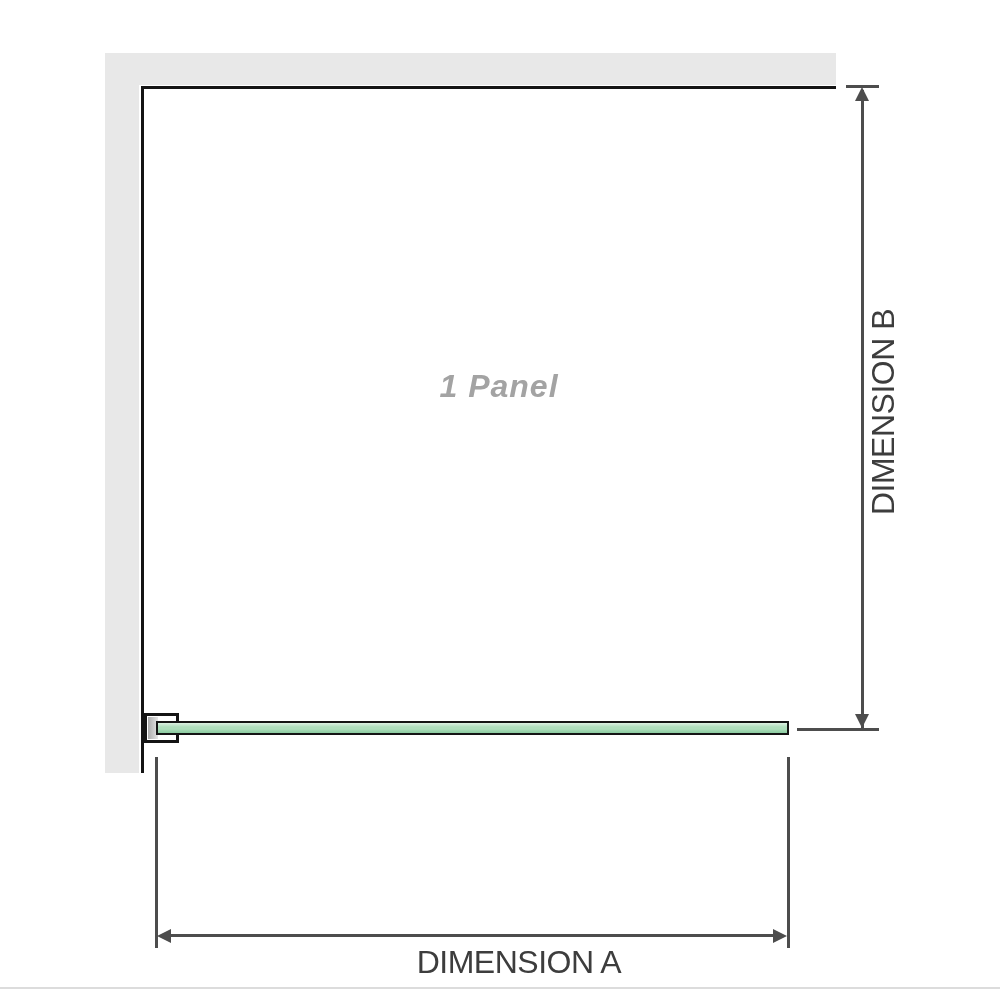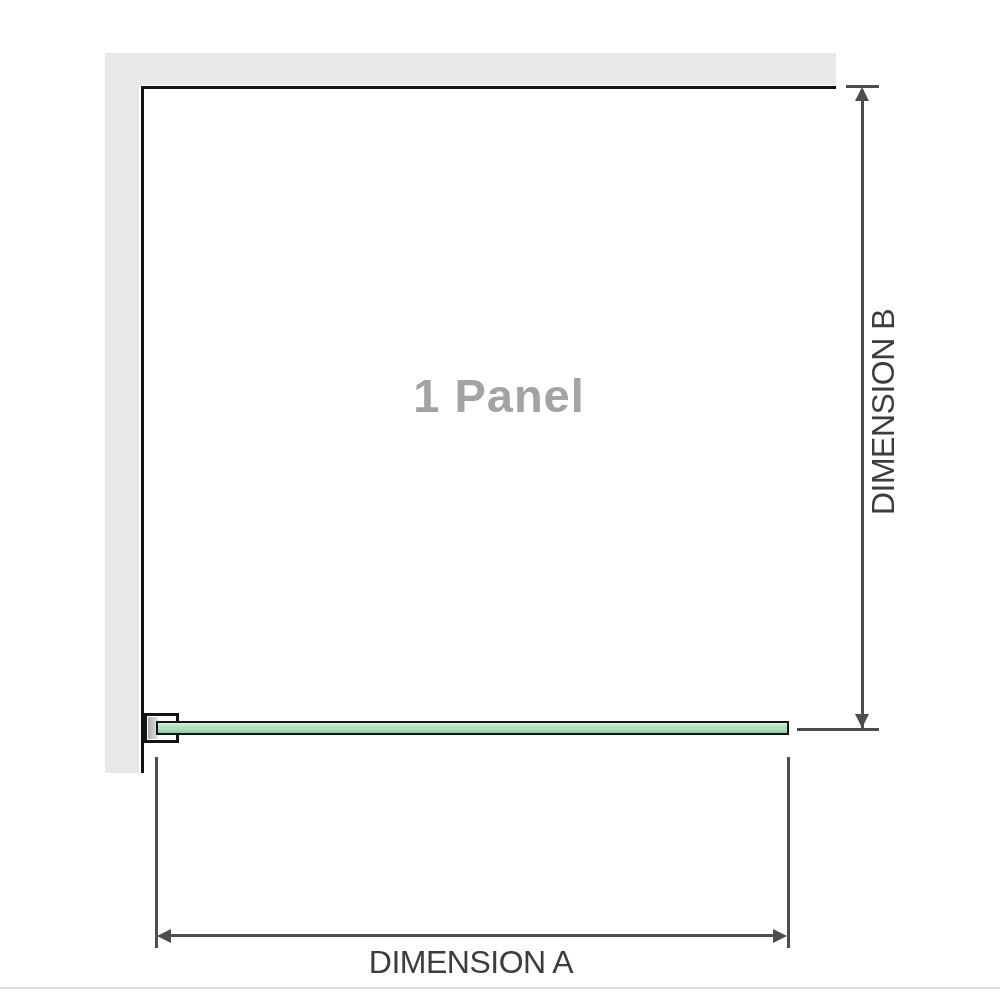--- a/index.html
+++ b/index.html
@@ -47,25 +47,25 @@
 
   .ext-line{width:3px;height:191px;background:var(--dim);}
   .ext-left{left:155px;top:757px;}
   .ext-right{left:787px;top:757px;}
   .dim-line-h{left:170px;top:934px;width:606px;height:3px;background:var(--dim);}
   .arrow-left{left:157px;top:929px;border-top:7px solid transparent;border-bottom:7px solid transparent;border-right:14px solid var(--dim);}
   .arrow-right{left:773px;top:929px;border-top:7px solid transparent;border-bottom:7px solid transparent;border-left:14px solid var(--dim);}
 
   
   .dim-label{color:var(--label-text);font-size:32px;font-weight:300;letter-spacing:-0.5px;white-space:nowrap;}
-  .label-a{left:321px;top:944px;width:300px;text-align:center;}
+  .label-a{left:321px;top:944px;width:300px;text-align:right;}
   .label-b{left:733px;top:392px;width:300px;height:40px;line-height:40px;text-align:center;
     transform:rotate(-90deg);}
   .panel-label{left:349px;top:368px;width:300px;text-align:center;
-    font-size:47px;font-weight:700;color:var(--panel-text);letter-spacing:1px;}
+    font-size:32px;font-weight:700;font-style:italic;color:var(--panel-text);letter-spacing:1px;}
 
   .page-divider{left:0;top:987px;width:1000px;height:2px;background:var(--divider);}
 </style>
 </head>
 <body>
 
 <div class="canvas">
 
   <div class="abs wall-top"></div>
   <div class="abs wall-left"></div>

